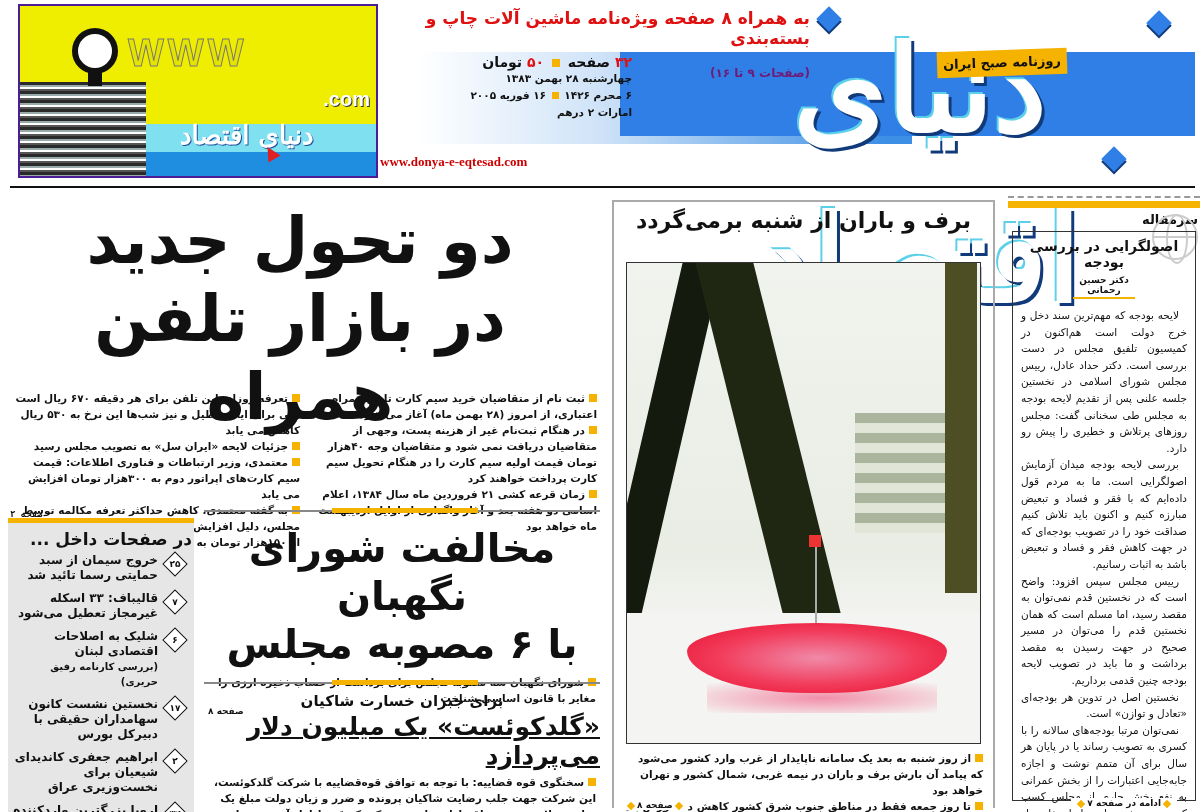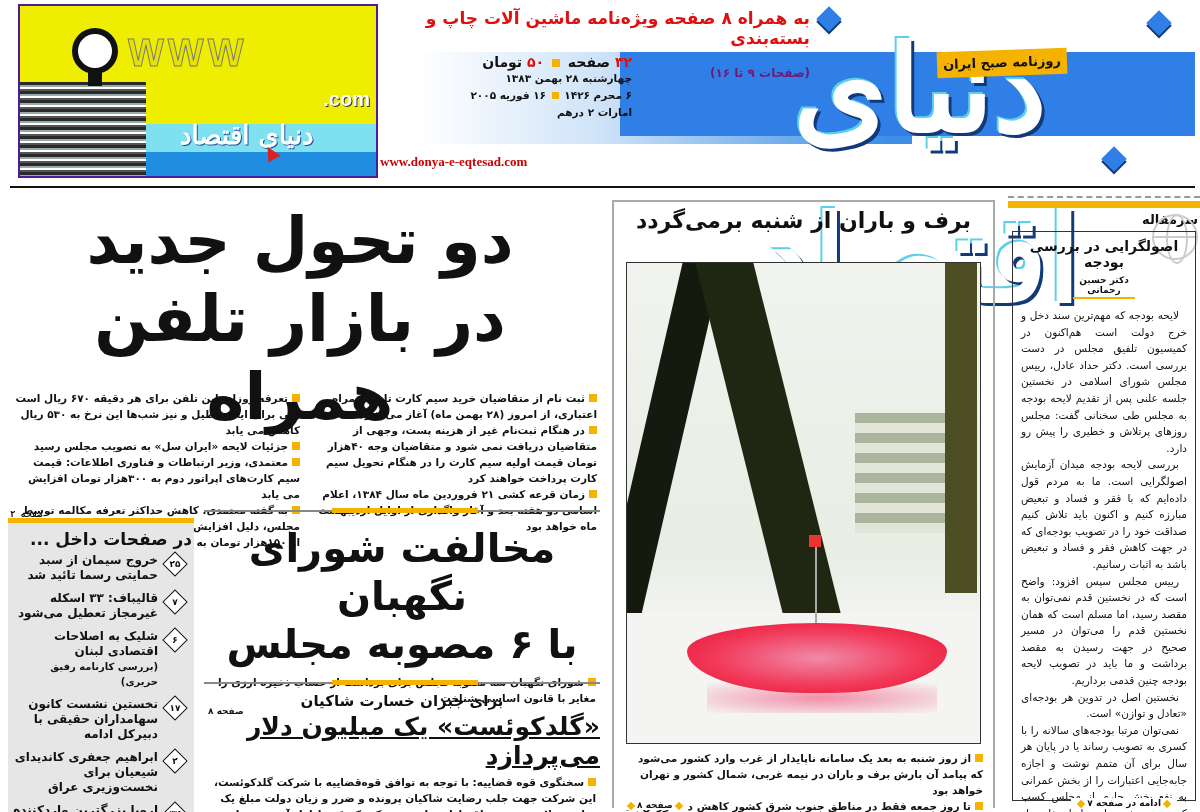--- a/index.html
+++ b/index.html
@@ -233,21 +233,21 @@
           <span>۲۵</span>
         </div><span>خروج سیمان از سبد حمایتی رسما تائید شد</span></li>
     <li><div class="pg">
           <span>۷</span>
         </div><span>قالیباف: ۳۳ اسکله غیرمجاز تعطیل می‌شود</span></li>
     <li><div class="pg">
           <span>۶</span>
         </div><span>شلیک به اصلاحات اقتصادی لبنان</span><div style="font-size:10px;font-weight:bold;">(بررسی کارنامه رفیق حریری)</div></li>
     <li><div class="pg">
           <span>۱۷</span>
-        </div><span>نخستین نشست کانون سهامداران حقیقی با دبیرکل ادامه</span></li>
+        </div><span>نخستین نشست کانون سهامداران حقیقی با دبیرکل بورس</span></li>
     <li><div class="pg">
           <span>۲</span>
         </div><span>ابراهیم جعفری کاندیدای شیعیان برای نخست‌وزیری عراق</span></li>
     <li><div class="pg">
           <span>۳۲</span>
         </div><span>اروپا بزرگترین واردکننده آهن قراضه در جهان</span></li>
 
   </ul>
 </div>
 

